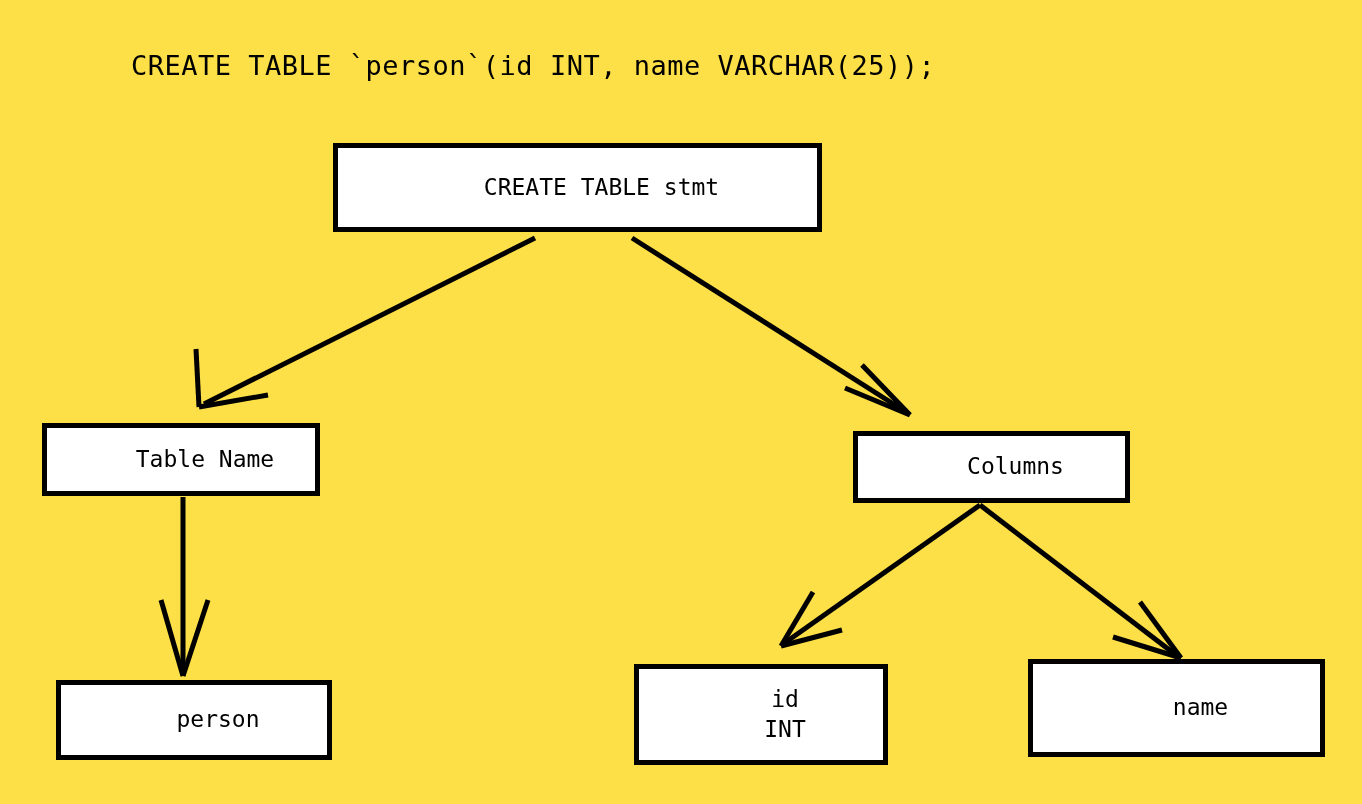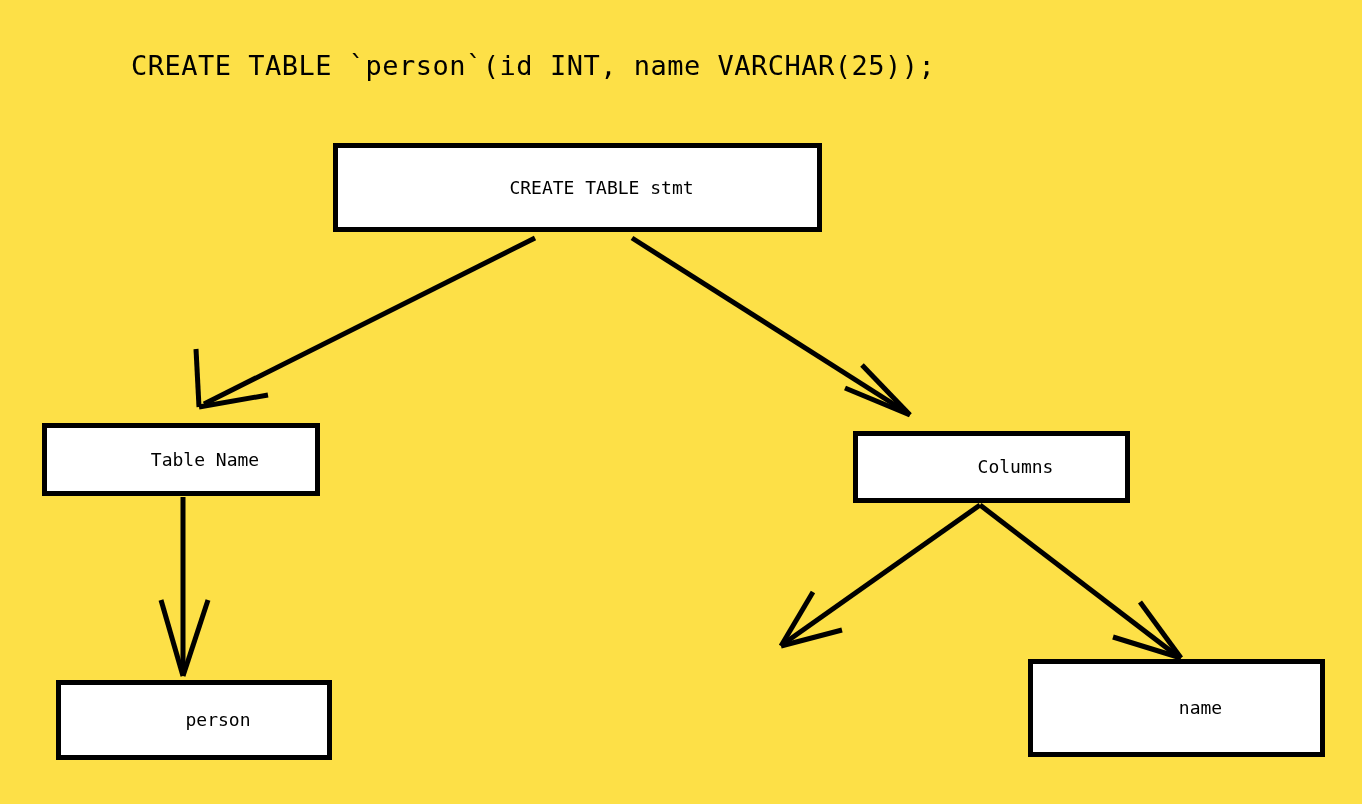--- a/index.html
+++ b/index.html
@@ -33,21 +33,21 @@
   .node {
     position: absolute;
     box-sizing: border-box;
     border: 5px solid #000000;
     background: #ffffff;
     display: flex;
     flex-direction: column;
     align-items: center;
     justify-content: center;
     font-family: "DejaVu Sans Mono", monospace;
-    font-size: 18px;
+    font-size: 23px;
     line-height: 1.28;
     color: #000000;
     white-space: pre;
     text-align: center;
     z-index: 2;
     padding-left: 48px;
   }
   .node .line {
     display: block;
   }
@@ -118,18 +118,22 @@
   </div>
 
   <div class="node" style="left:42px; top:423px; width:278px; height:73px;">
     <span class="line">Table Name</span>
   </div>
 
   <div class="node" style="left:56px; top:680px; width:276px; height:80px;">
     <span class="line">person</span>
   </div>
 
+  <div class="node" style="left:634px; top:664px; width:254px; height:101px;">
+    <span class="line">id</span>
+    <span class="line">INT</span>
+  </div>
 
   <div class="node" style="left:1028px; top:659px; width:297px; height:98px;text-align:center;">
     <span class="line">name</span>
   </div>
 
 </div>
 
 </body></html>

